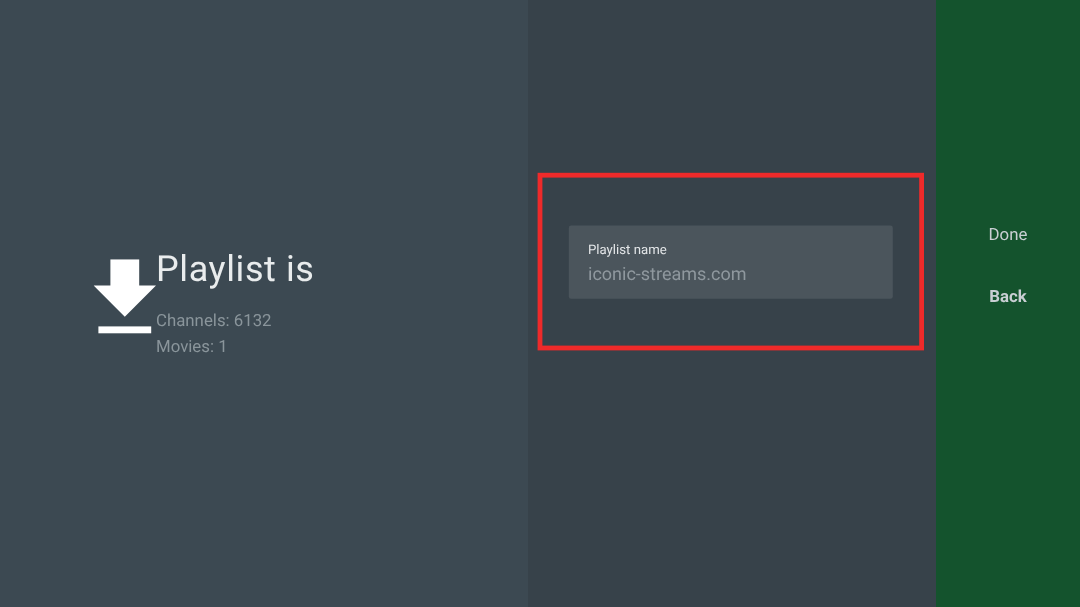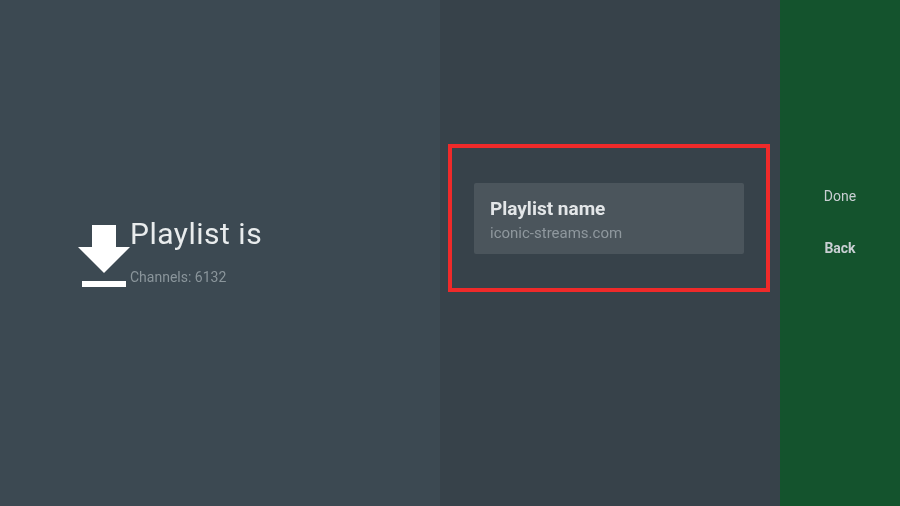--- a/index.html
+++ b/index.html
@@ -65,22 +65,22 @@
     }
     .input-card {
       width: 270px;
       background: #4b555c;
       border-radius: 2px;
       padding: 14px 16px 12px 16px;
       cursor: pointer;
     }
     .input-label {
       color: #e3e6e8;
-      font-size: 19px;
-      font-weight: 700;
+      font-size: 11px;
+      font-weight: 400;
       margin-bottom: 4px;
     }
     .input-value {
       color: #8f989e;
       font-size: 15px;
       font-weight: 400;
     }
     .right-panel {
       width: 120px;
       height: 506px;
@@ -120,20 +120,21 @@
         <path d="M 14 0 L 38 0 L 38 22 L 52 22 L 26 48 L 0 22 L 14 22 Z" fill="#ffffff"></path>
         <rect x="4" y="56" width="44" height="6" fill="#ffffff"></rect>
       </svg>
     </div>
     <div class="left-text">
       <div class="title">
         <span>Playlist is</span><br>
       </div>
       <div class="stats">
         <div>Channels: 6132</div>
+        <div>Movies: 1</div>
       </div>
     </div>
   </div>
 </div>
 
 <div class="middle-panel">
   <div class="highlight-box">
     <div class="input-card">
       <div class="input-label">Playlist name</div>
       <div class="input-value">iconic-streams.com</div>

